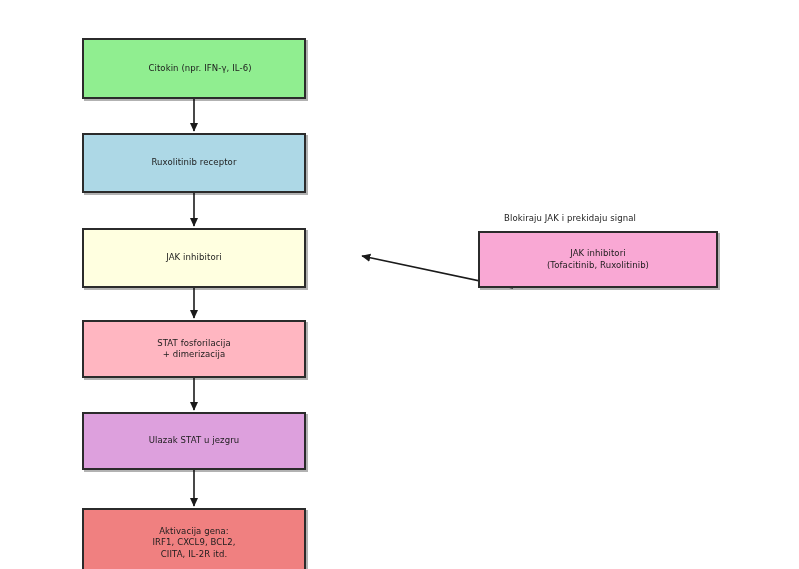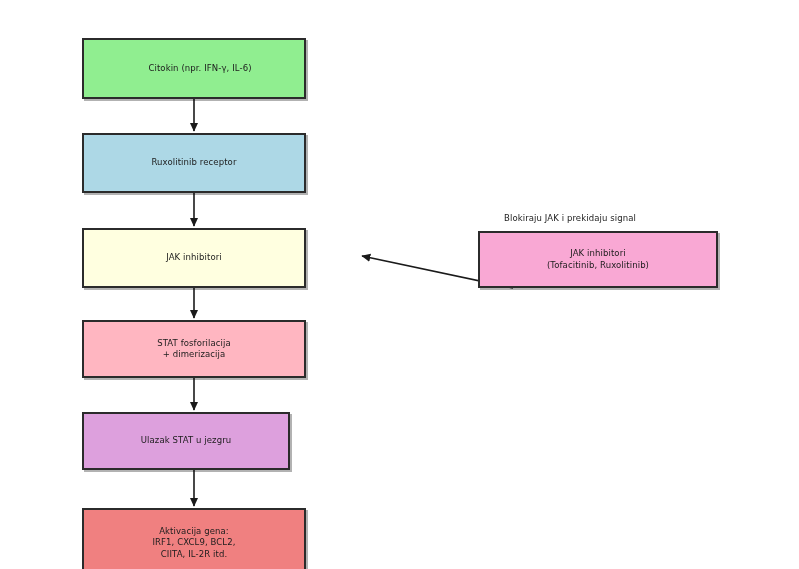--- a/index.html
+++ b/index.html
@@ -73,21 +73,21 @@
         <line x1="513" y1="288" x2="362" y2="256" stroke="#1a1a1a" stroke-width="1.6" marker-end="url(#ah)"></line>
       </g>
   </svg>
 
   <div id="node-layer">
       <div class="node" style="left: 82px; top: 38px; width: 224px; height: 61px; background: rgb(144, 238, 144); border-color: rgb(43, 43, 43); padding-left: 18px;"><span>Citokin (npr. IFN-γ, IL-6)</span></div>
       <div class="node" style="left: 82px; top: 133px; width: 224px; height: 60px; background: rgb(173, 216, 230); border-color: rgb(43, 43, 43);"><span>Ruxolitinib receptor</span></div>
       <div class="node" style="left: 82px; top: 228px; width: 224px; height: 60px; background: rgb(255, 255, 224); border-color: rgb(43, 43, 43);"><span>JAK inhibitori</span></div>
       <div class="node" style="left: 82px; top: 320px; width: 224px; height: 58px; background: rgb(255, 182, 193); border-color: rgb(43, 43, 43);"><span>STAT fosforilacija
 + dimerizacija</span></div>
-      <div class="node" style="left: 82px; top: 412px; width: 208px; height: 58px; background: rgb(221, 160, 221); border-color: rgb(43, 43, 43);"><span>Ulazak STAT u jezgru</span></div>
+      <div class="node" style="left: 82px; top: 412px; width: 224px; height: 58px; background: rgb(221, 160, 221); border-color: rgb(43, 43, 43);"><span>Ulazak STAT u jezgru</span></div>
       <div class="node" style="left: 82px; top: 508px; width: 224px; height: 70px; background: rgb(240, 128, 128); border-color: rgb(43, 43, 43);"><span>Aktivacija gena:
 IRF1, CXCL9, BCL2,
 CIITA, IL-2R itd.</span></div>
       <div class="node" style="left: 478px; top: 231px; width: 240px; height: 57px; background: #f9a8d4; border-color: rgb(43, 43, 43);"><span>JAK inhibitori
 (Tofacitinib, Ruxolitinib)</span></div>
     </div>
   <div id="edge-label-layer">
       <div class="edge-label" style="left: 456px; top: 213px; padding-left: 48px;">Blokiraju JAK i prekidaju signal</div>
     </div>
 

